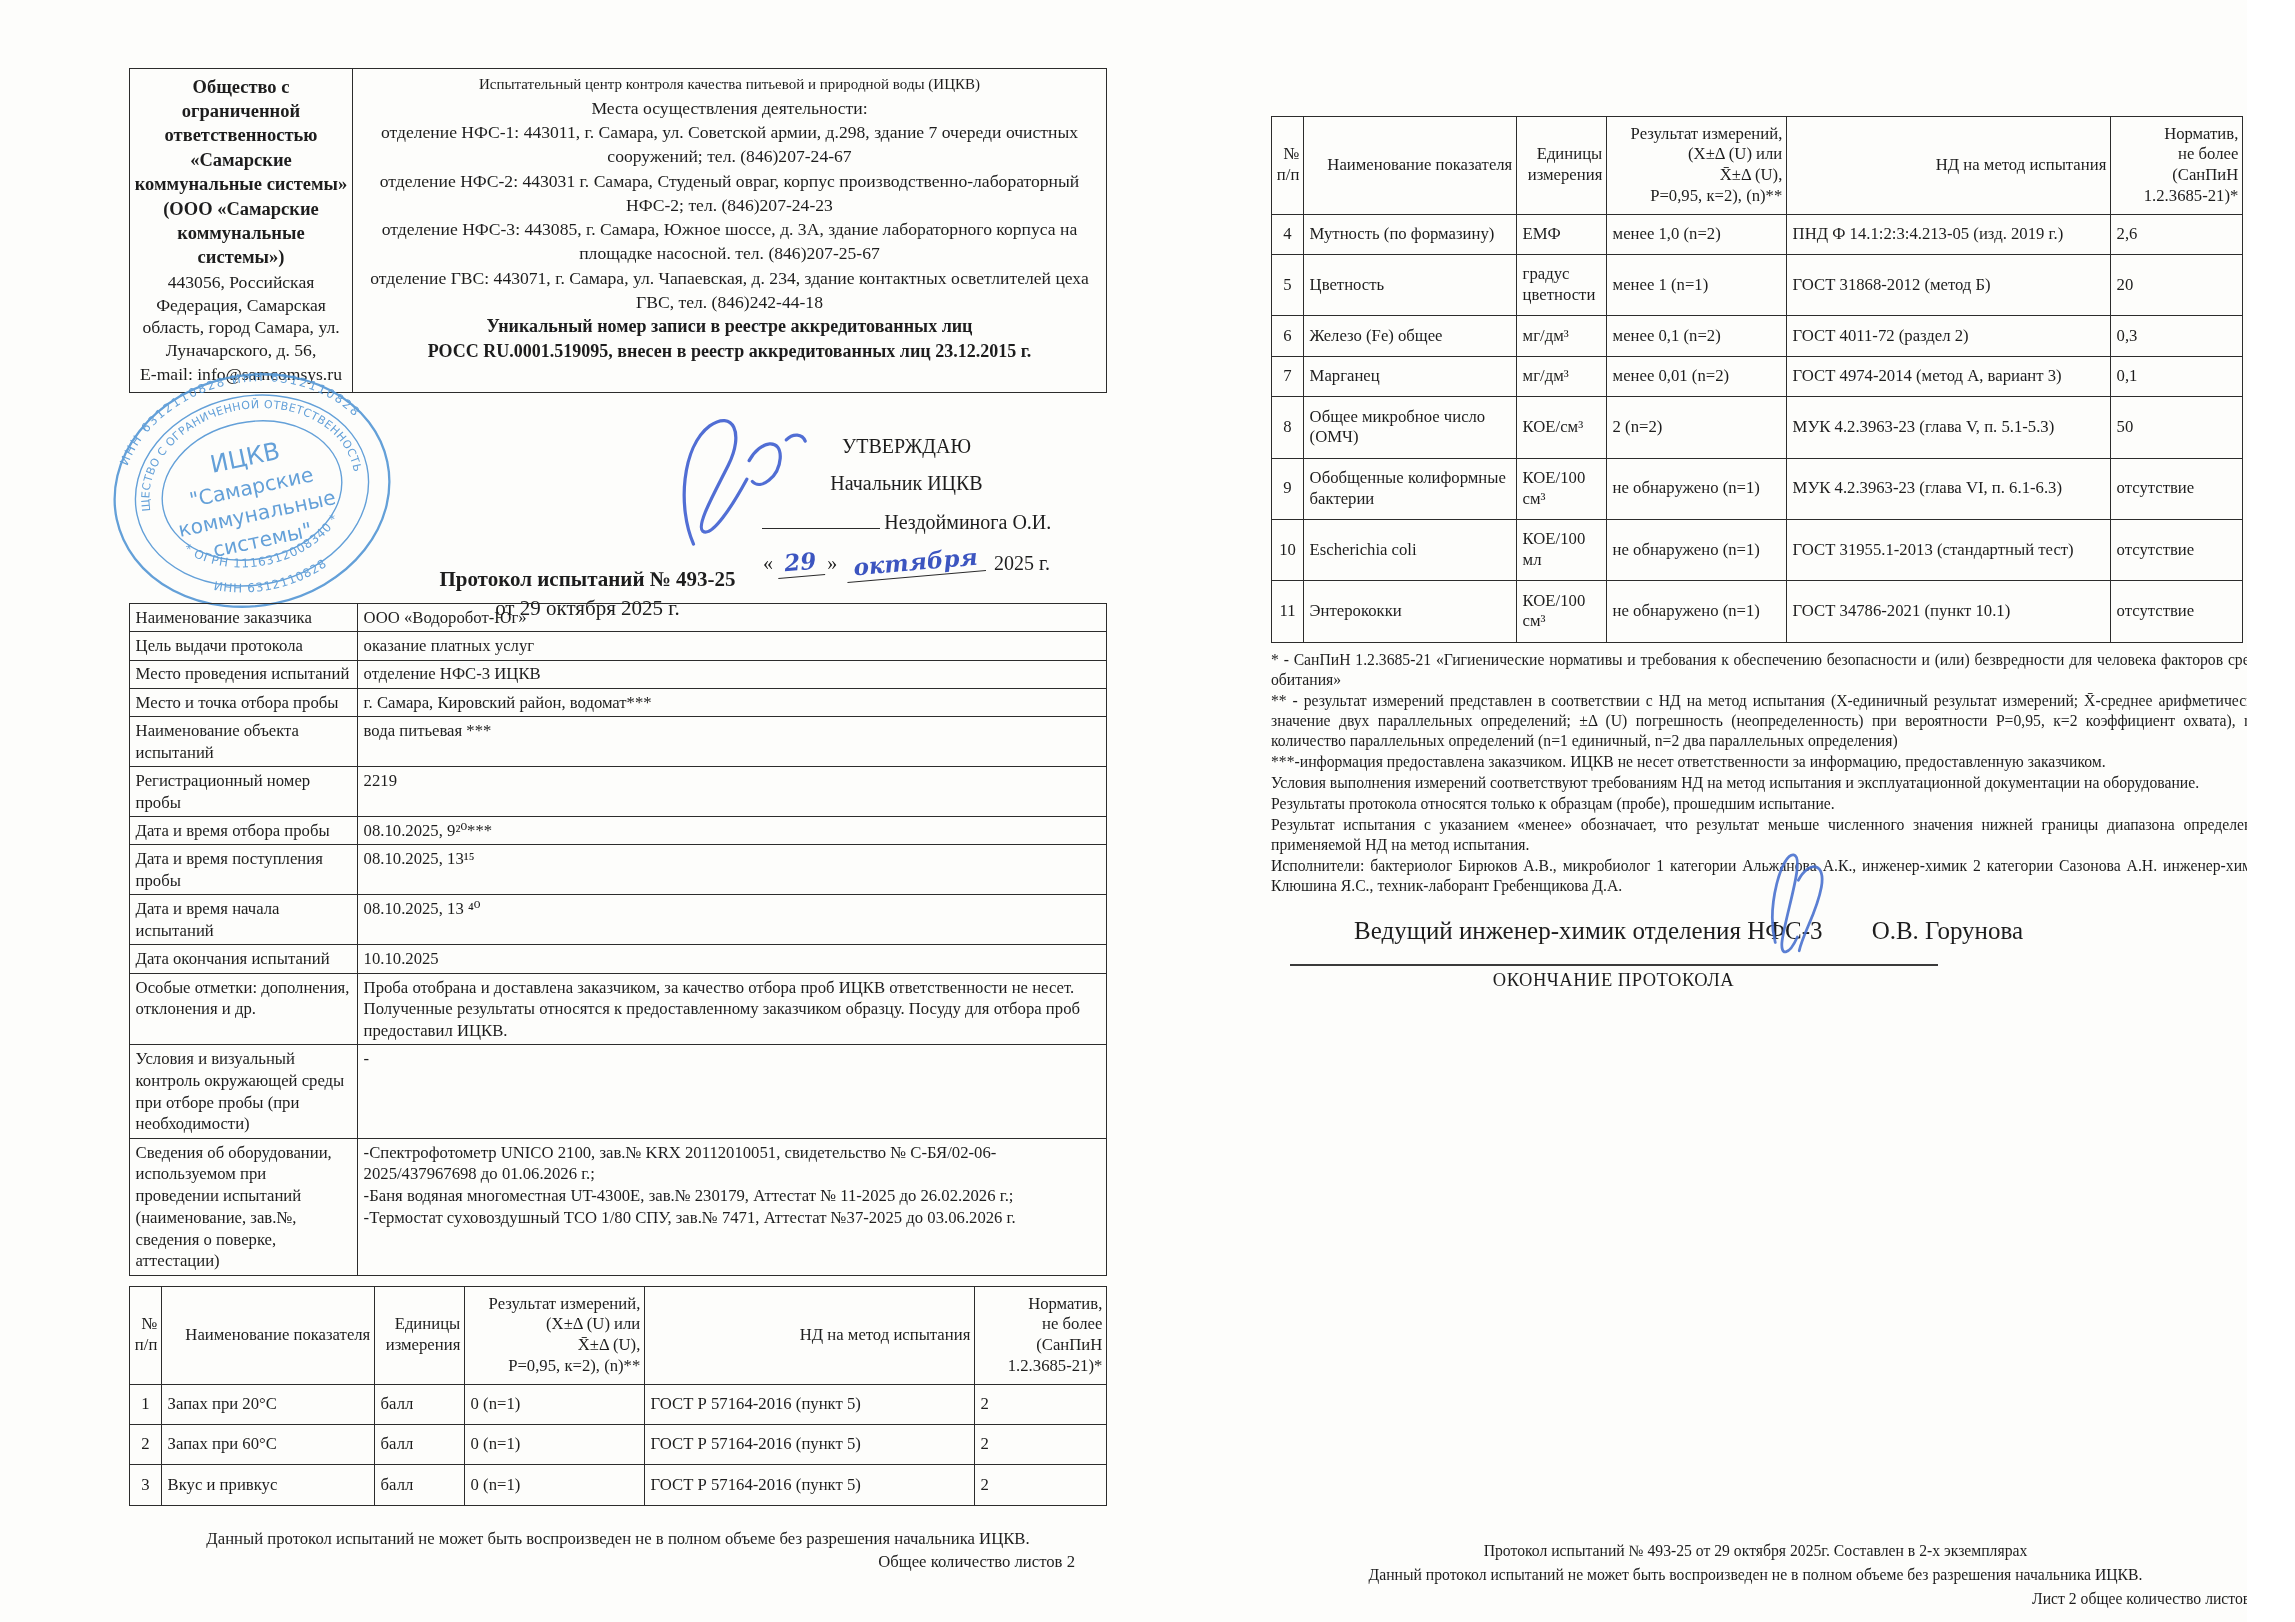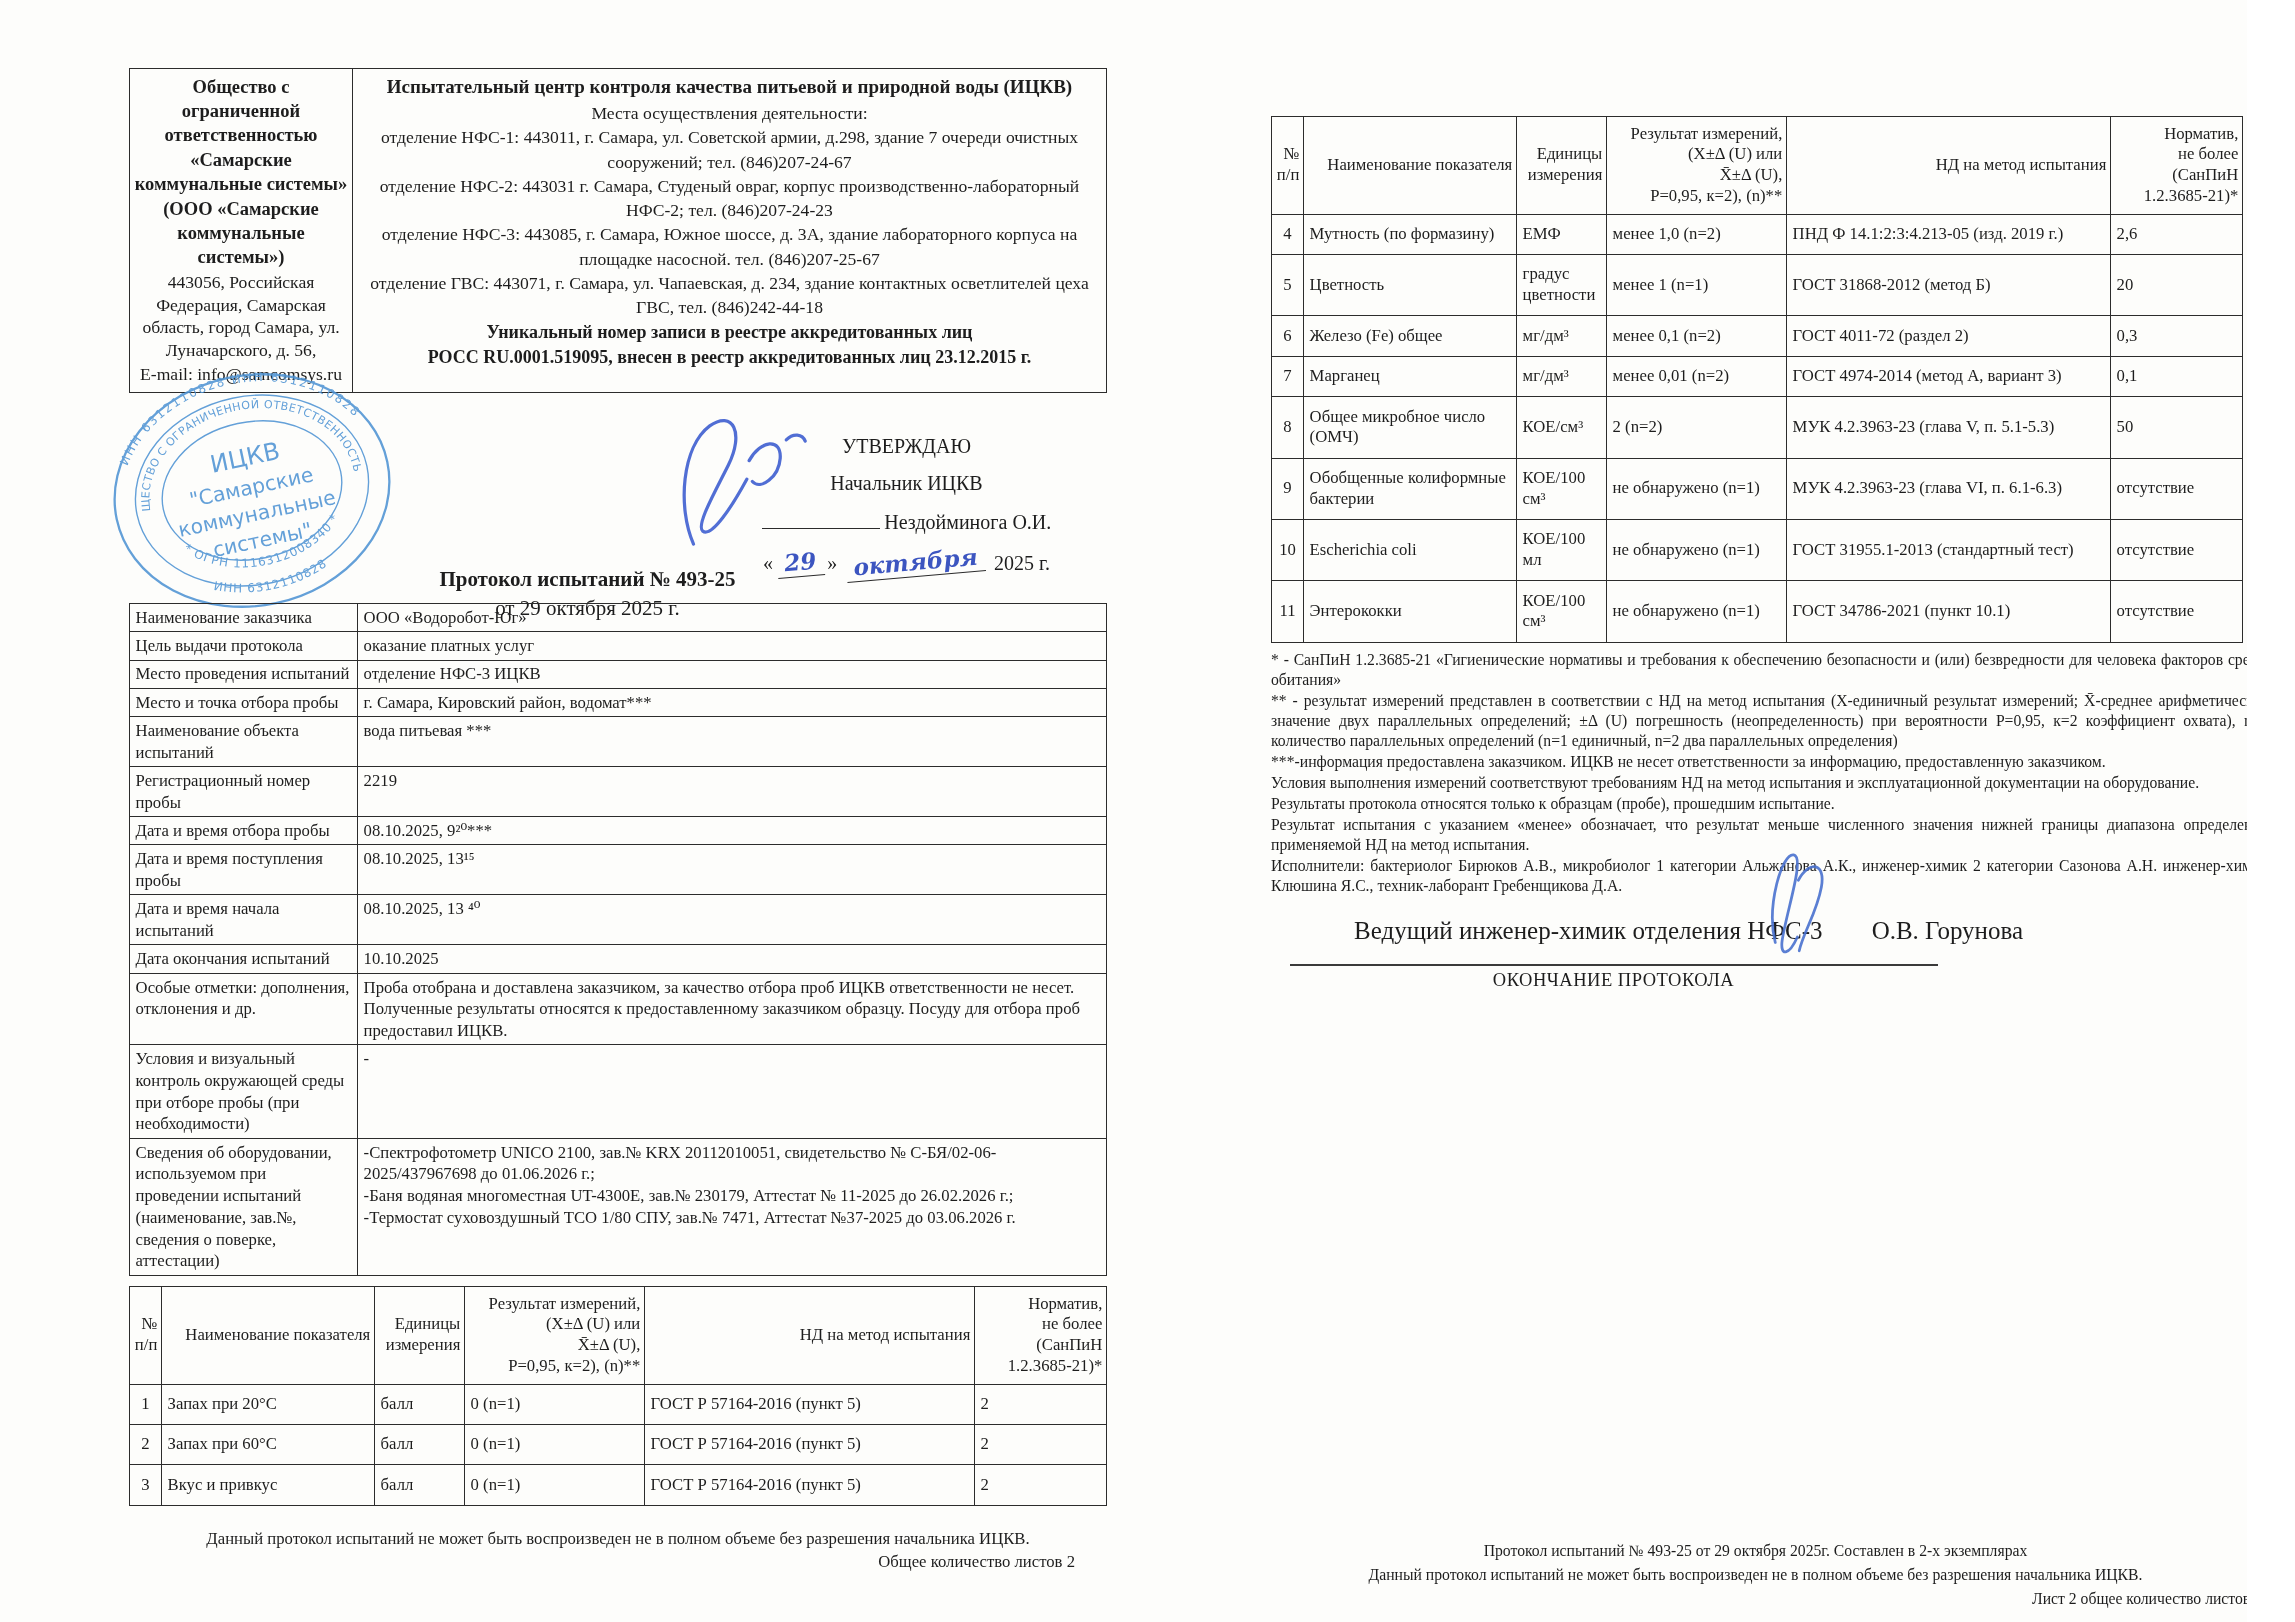--- a/index.html
+++ b/index.html
@@ -12,21 +12,21 @@
     color: #1d1d1d;
     overflow: hidden;
   }
   
   .hdr { position:absolute; left:129px; top:68px; width:978px; border-collapse:collapse; table-layout:fixed; }
   .hdr td { border:1.9px solid #2c2c2c; vertical-align:top; }
   td.org { width:223px; text-align:center; padding:5.6px 3.7px; }
   .org-name { font-weight:bold; font-size:18.5px; line-height:1.32; }
   .org-addr { font-size:17.6px; line-height:1.3; margin-top:0.9px; }
   td.ctr { text-align:center; padding:4.6px 12px 6.5px; }
-  .c-title { font-weight:bold; font-size:19px; line-height:1.35; margin-bottom:1.9px; }
+  .c-title { font-weight:normal; font-size:15px; line-height:1.35; margin-bottom:1.9px; }
   .c-line { font-size:17.6px; line-height:1.38; }
   .c-accred { font-weight:bold; font-size:18px; line-height:1.4; }
   
   .stamp { position:absolute; left:104px; top:370px; transform:rotate(-12deg); opacity:.88; }
   .st-ring { font-family:"DejaVu Sans", sans-serif; fill:#4f94d4; }
   .st-out { font-size:26px; letter-spacing:4px; }
   .st-in  { font-size:24px; letter-spacing:1px; }
   .st-bot { font-size:26px; letter-spacing:2px; }
   .st-c  { font-family:"DejaVu Sans", sans-serif; fill:#4f94d4; text-anchor:middle; }
   .st-c1 { font-size:52px; }

